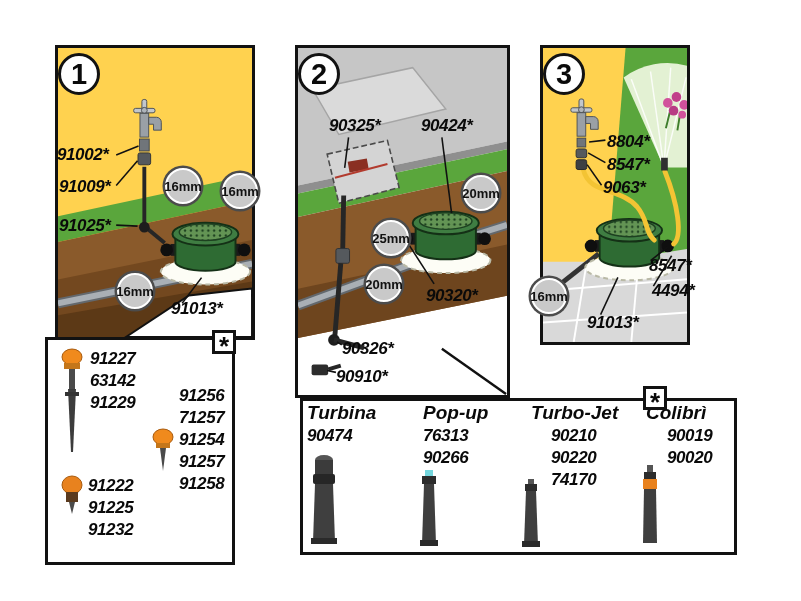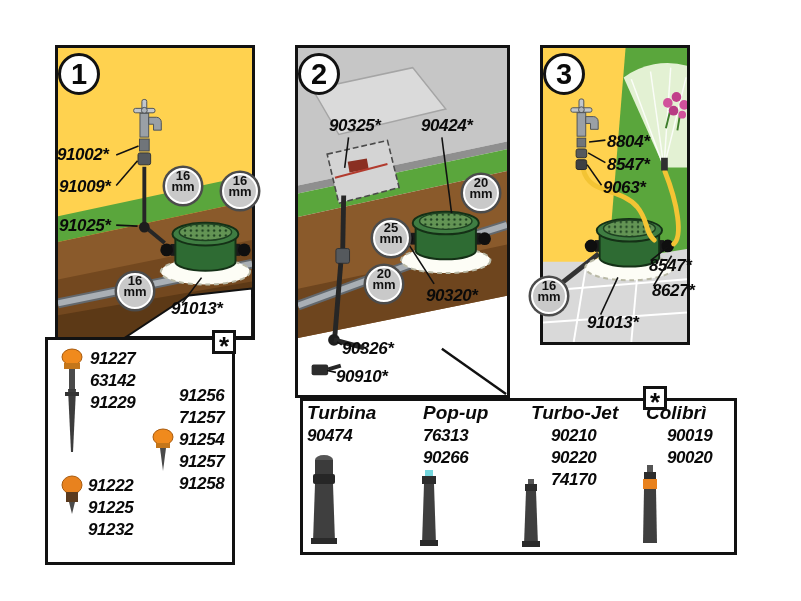--- a/index.html
+++ b/index.html
@@ -7,22 +7,22 @@
   #root{position:relative;width:801px;height:601px;background:#fff;overflow:hidden;
         font-family:"Liberation Sans",sans-serif;color:#0a0a0a}
   .frame{position:absolute;border:3px solid #121212;background:#fff}
   .scene{position:absolute;inset:0;width:100%;height:100%;display:block}
   .partsbox{position:absolute;border:3px solid #121212;background:#fff}
   .code-label{position:absolute;font-weight:bold;font-style:italic;font-size:17px;
               white-space:nowrap;letter-spacing:-0.4px;z-index:8}
   .hdr{position:absolute;font-weight:bold;font-style:italic;font-size:19px;
        white-space:nowrap;z-index:8}
   .badge{position:absolute;width:36px;height:36px;border-radius:50%;background:#c9c9c9;
-         border:2px solid #fff;box-shadow:0 0 0 2.5px #4c4c4c;display:flex;flex-direction:column;
-         align-items:center;font-weight:bold;font-size:13px;line-height:11px;
+         border:2px solid #fff;box-shadow:0 0 0 2.5px #4c4c4c;display:flex;flex-direction:row;
+         align-items:center;justify-content:center;font-weight:bold;font-size:13px;line-height:11px;
          color:#111;z-index:7;text-align:center}
   .num-circle{position:absolute;width:42px;height:42px;border-radius:50%;background:#fff;
               border:3.5px solid #121212;display:flex;align-items:center;justify-content:center;
               font-size:29px;font-weight:bold;z-index:9}
   .chip{position:absolute;width:24px;height:24px;background:#fff;border:3px solid #121212;
         display:flex;align-items:flex-start;justify-content:center;font-size:26px;font-weight:bold;
         line-height:26px;z-index:9;overflow:hidden}
   .icon-abs{position:absolute;z-index:6}
 </style>
 </head>
@@ -282,16 +282,16 @@
   <span class="code-label" style="left:551px;top:448px">90220</span>
   <span class="code-label" style="left:551px;top:470px">74170</span>
   <span class="hdr" style="left:646px;top:402px">Colibrì</span>
   <span class="code-label" style="left:667px;top:426px">90019</span>
   <span class="code-label" style="left:667px;top:448px">90020</span>
 
   <span class="code-label" style="left:607px;top:132px">8804*</span>
   <span class="code-label" style="left:607px;top:155px">8547*</span>
   <span class="code-label" style="left:603px;top:178px">9063*</span>
   <span class="code-label" style="left:649px;top:256px">8547*</span>
-  <span class="code-label" style="left:652px;top:281px">8627*</span>
+  <span class="code-label" style="left:652px;top:281px">4494*</span>
   <span class="code-label" style="left:587px;top:313px">91013*</span>
 
 </div>
 
 </body></html>

